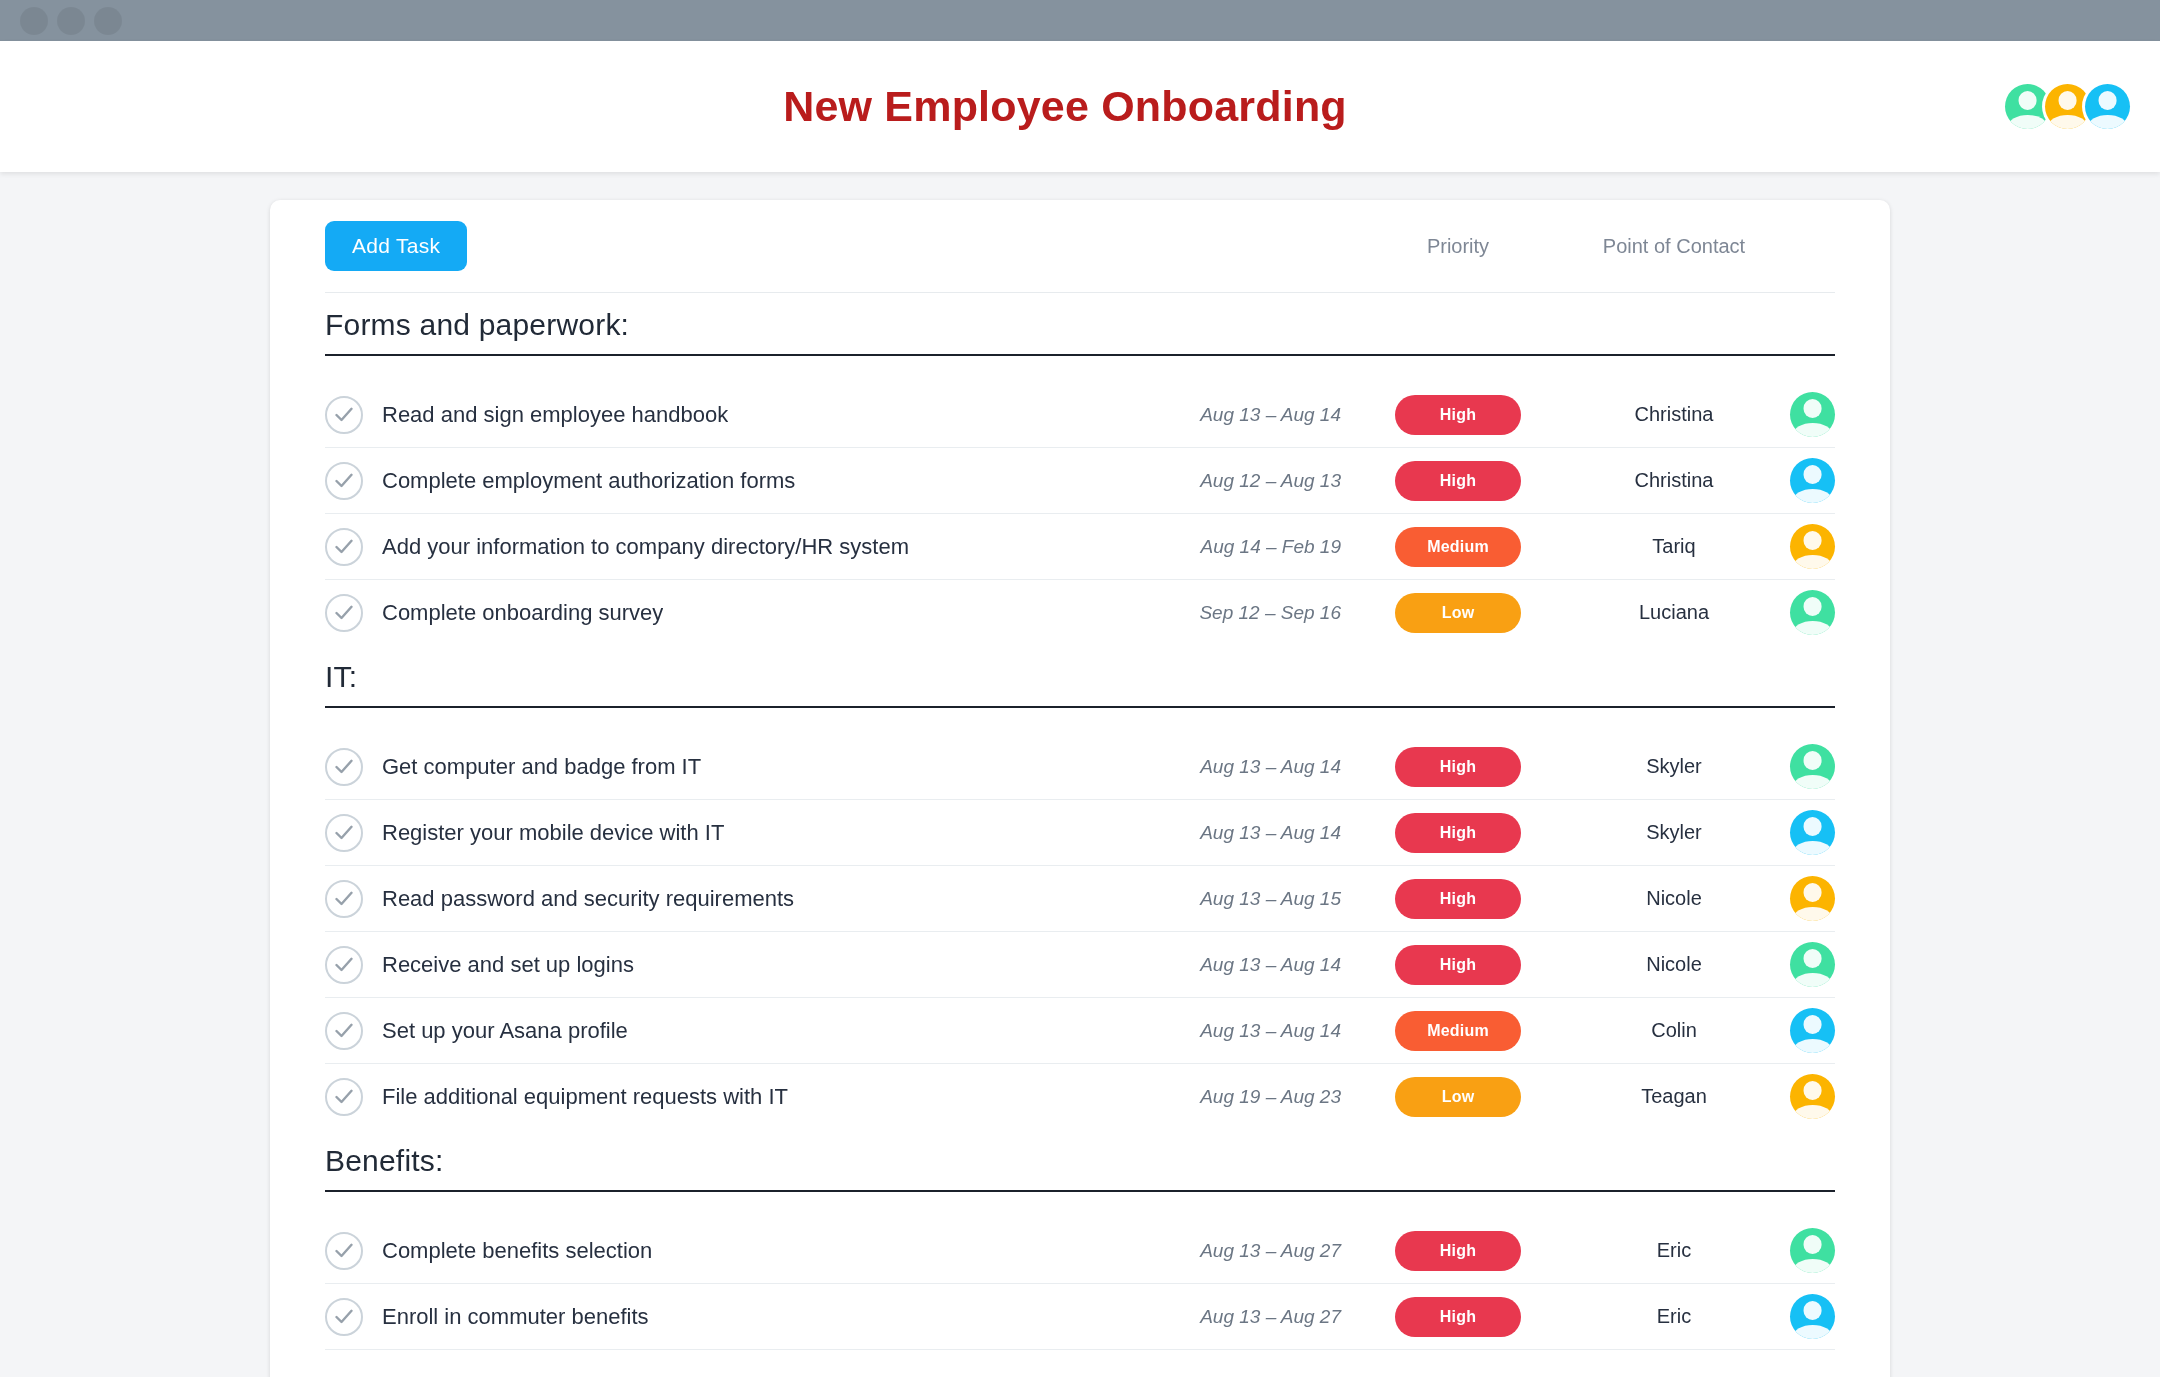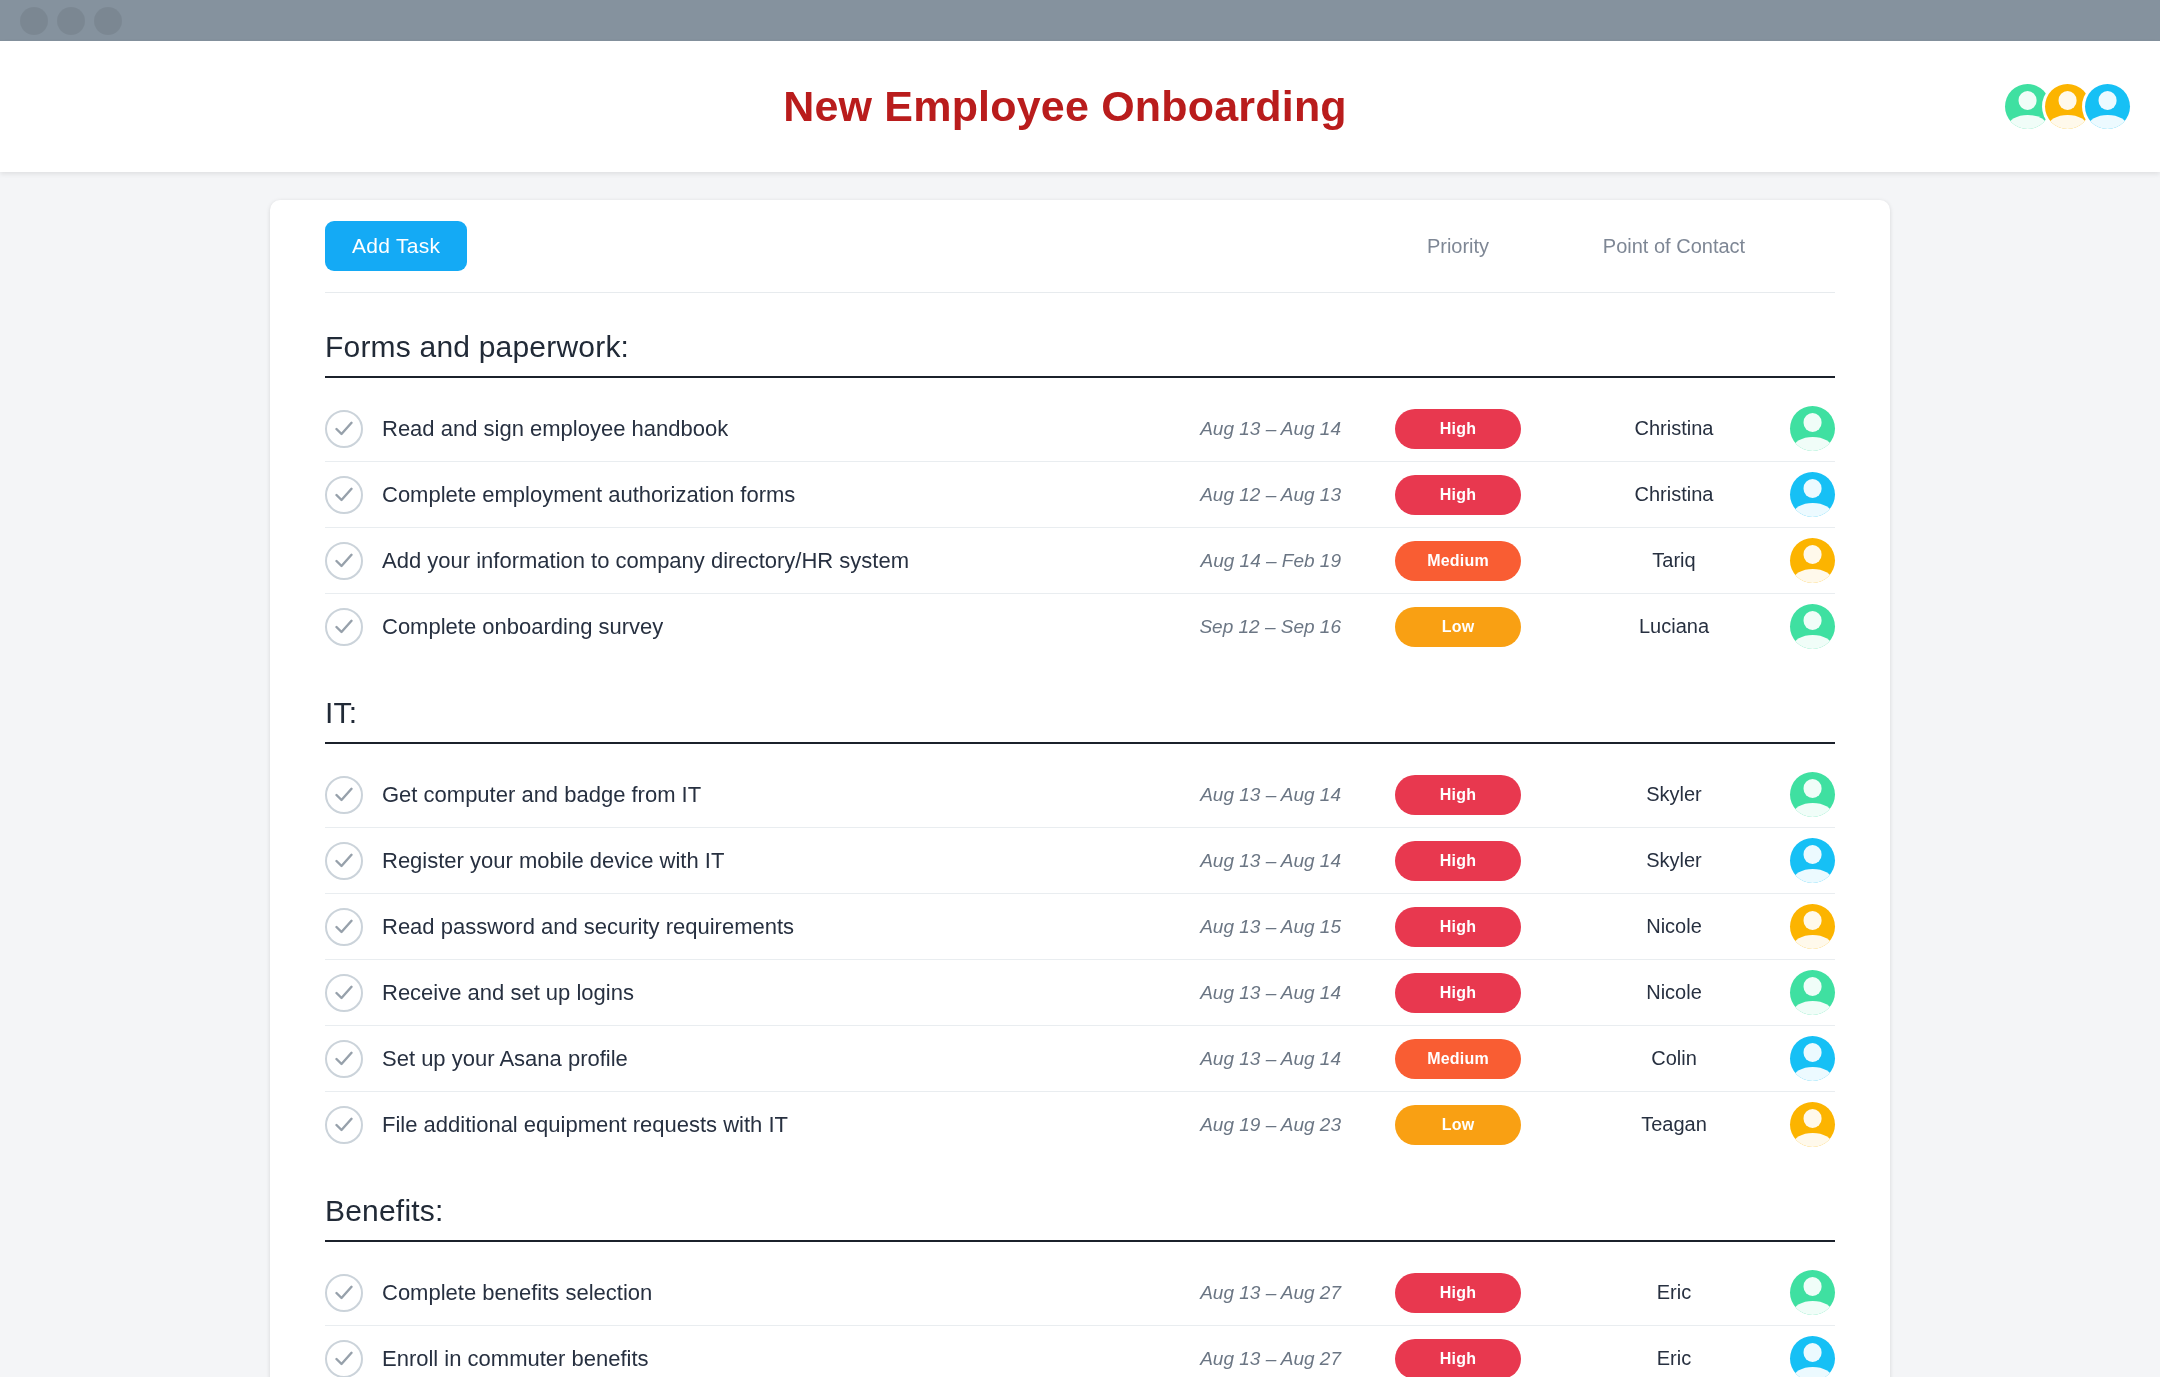--- a/index.html
+++ b/index.html
@@ -42,26 +42,26 @@
   }
   .col-header{font-size:20px;color:#7e8795;}
 
   
   .cell-dates{width:250px;text-align:right;flex:none;}
   .cell-priority{width:234px;display:flex;justify-content:center;flex:none;}
   .cell-contact{width:198px;text-align:center;flex:none;white-space:nowrap;}
   .cell-avatar{width:62px;display:flex;justify-content:flex-end;flex:none;}
 
   
-  .section{margin-top:34px;}
+  .section{margin-top:12px;}
   .section-heading{
     font-size:30px;font-weight:500;color:#212a37;line-height:40px;
     padding-bottom:9px;border-bottom:2px solid #1b212b;letter-spacing:.2px;
   }
-  .rows{padding-top:18px;}
+  .rows{padding-top:26px;}
   .row{display:flex;align-items:center;height:65px;}
   .row + .row{border-top:1px solid #e9edf0;}
   .cell-task{flex:1;display:flex;align-items:center;gap:19px;min-width:0;}
   .task-title{font-size:22px;color:#273040;white-space:nowrap;overflow:hidden;}
   .task-dates{font-size:19px;color:#6b7684;white-space:nowrap;font-style:italic;}
   .contact-name{font-size:20px;color:#273040;}
 
   .checkbox{
     width:38px;height:38px;border:2px solid #cbd3da;border-radius:50%;
     display:flex;align-items:center;justify-content:center;flex:none;

